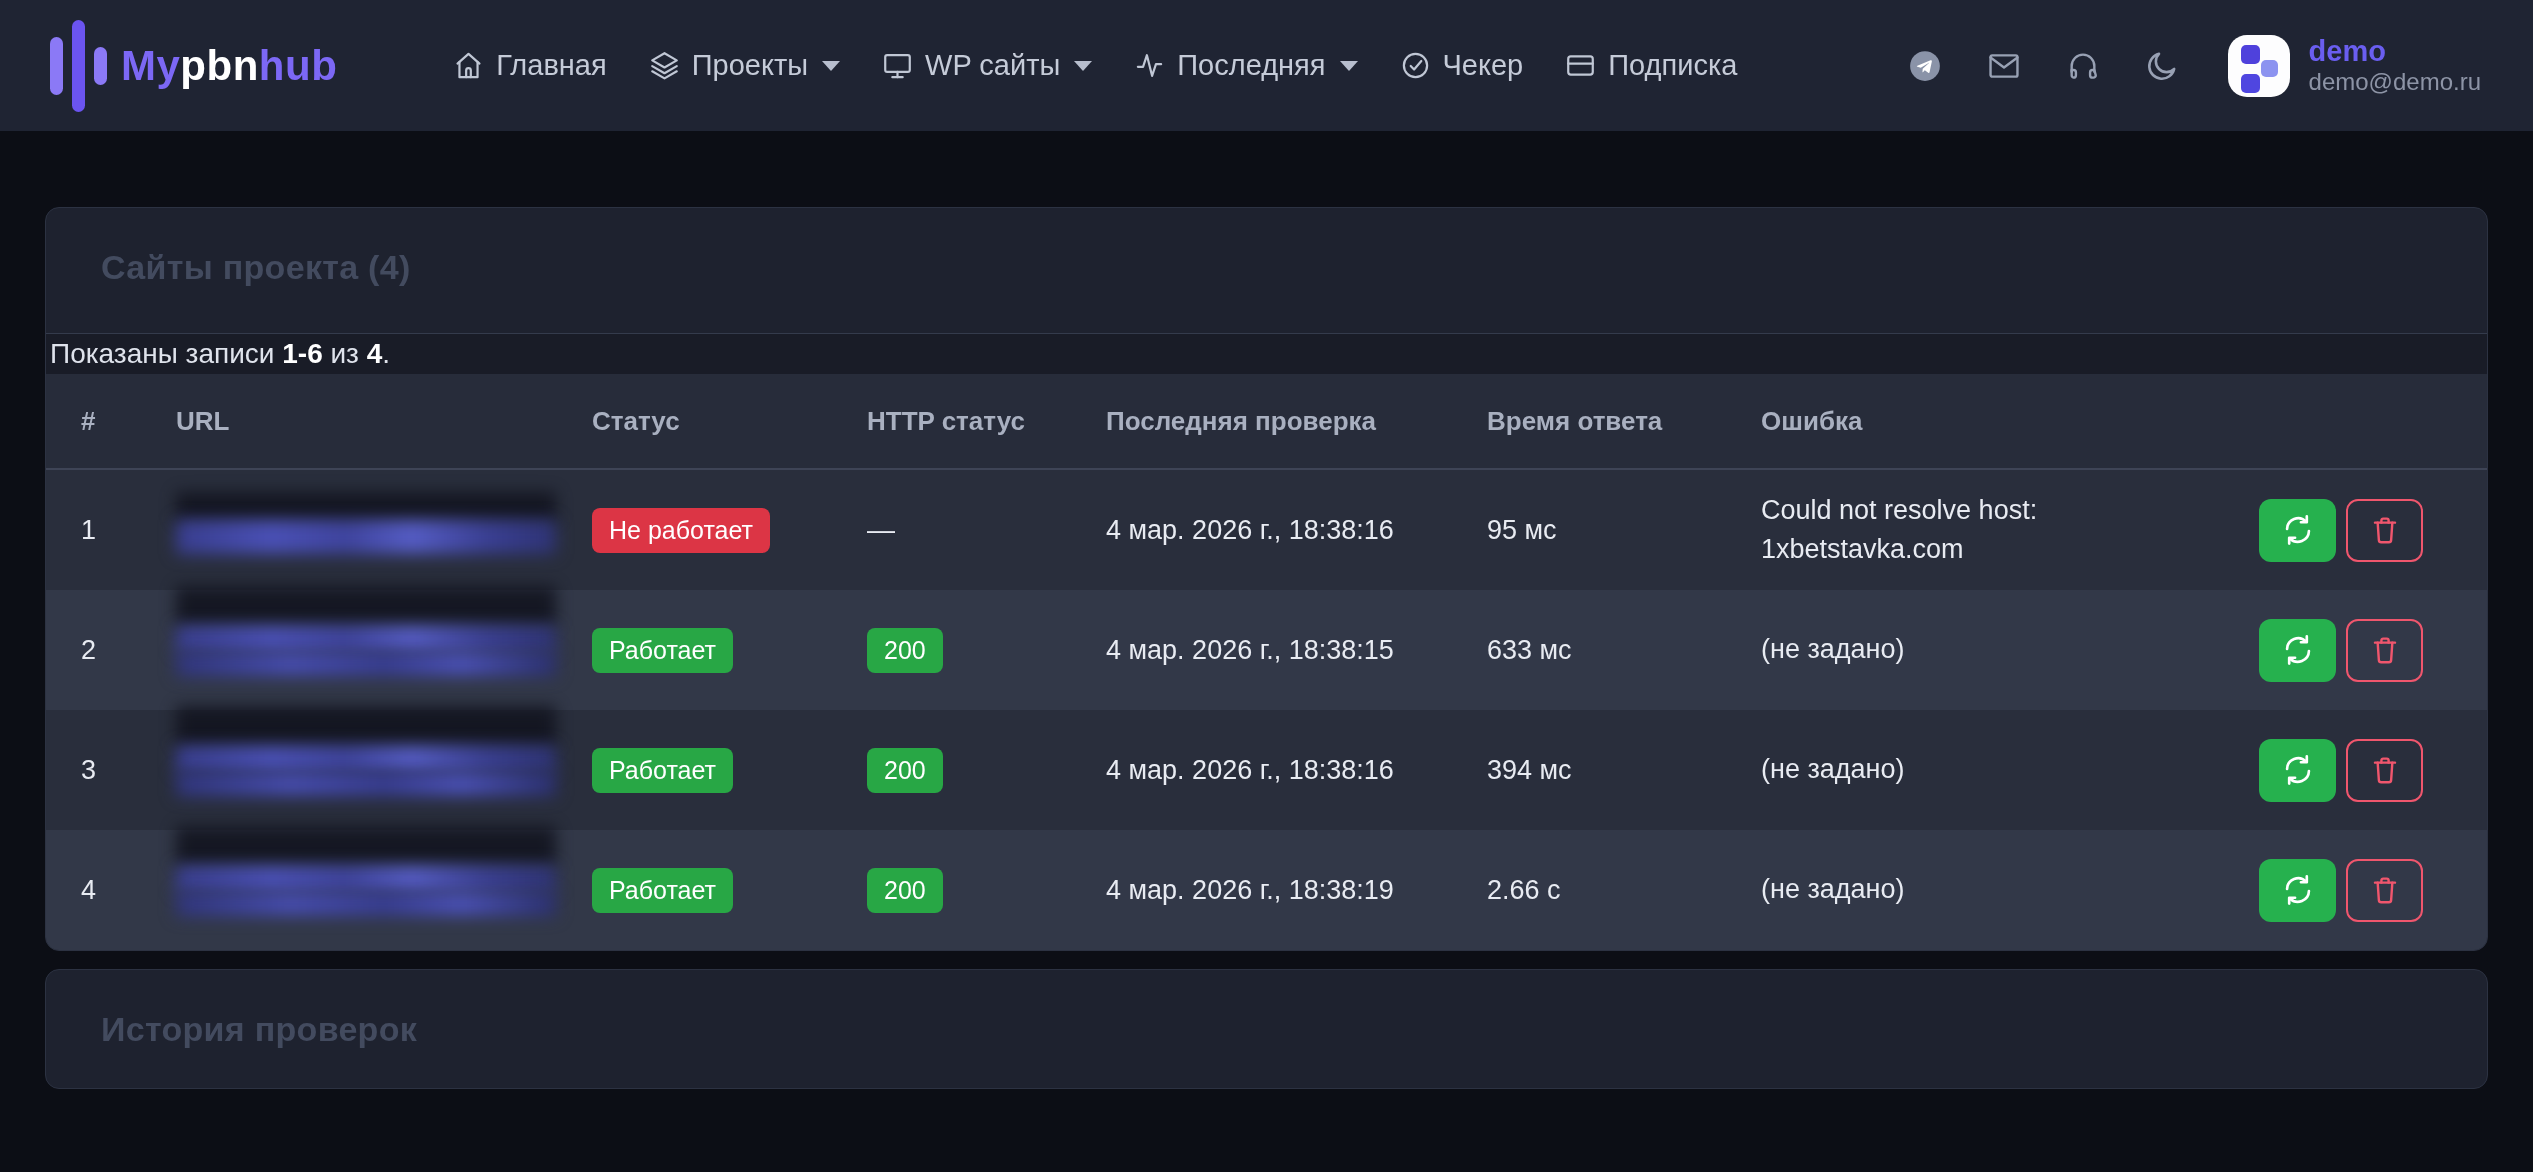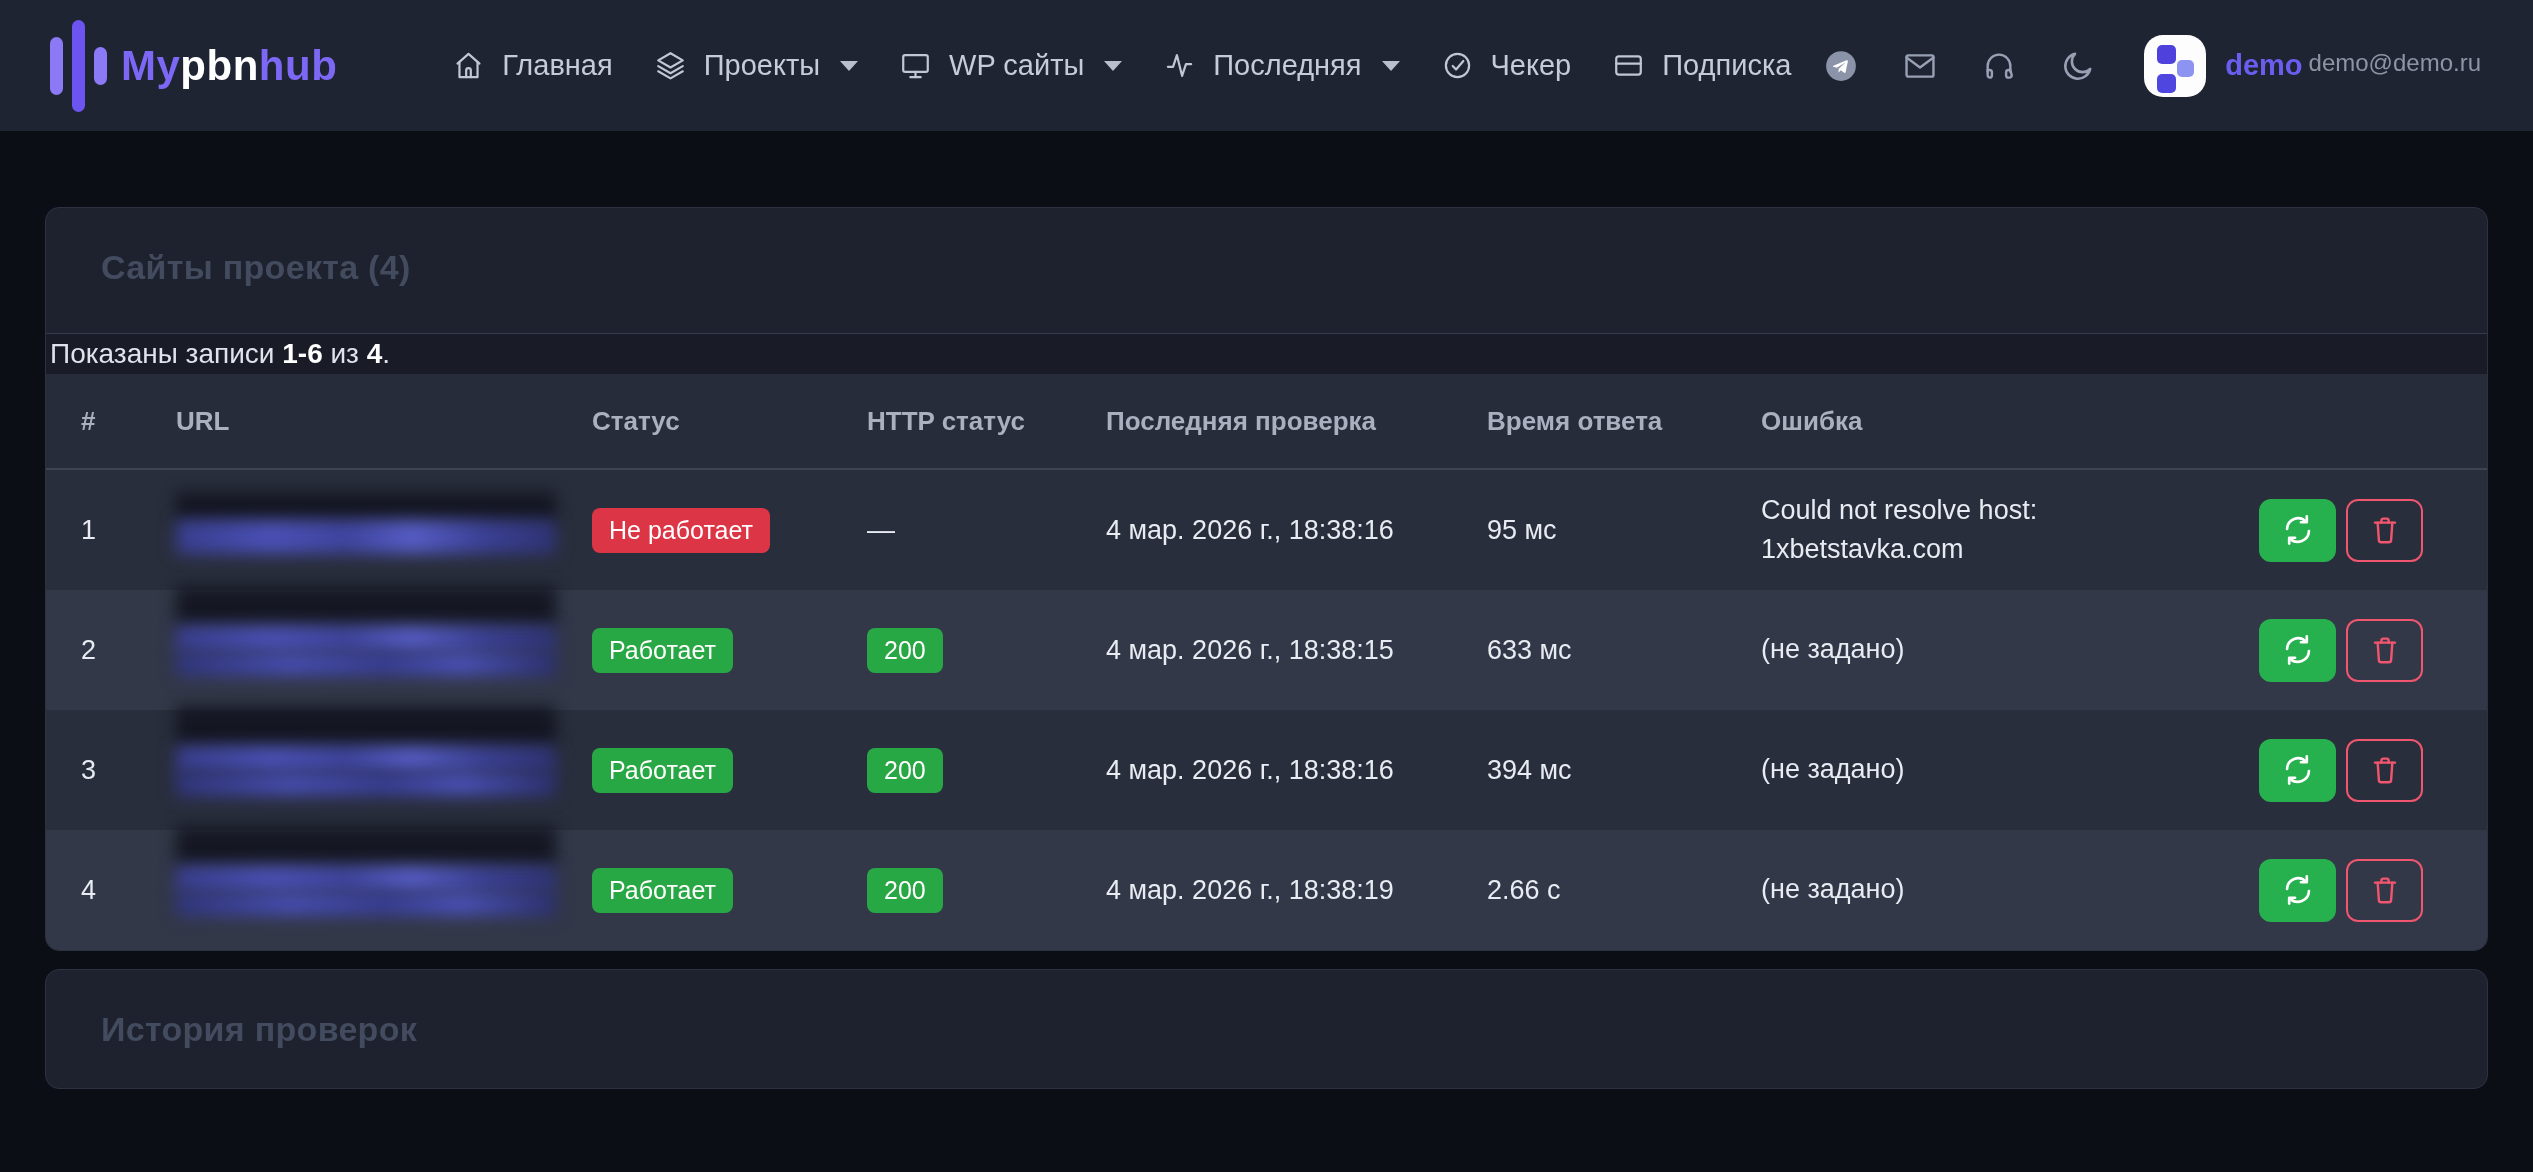--- a/index.html
+++ b/index.html
@@ -25,21 +25,21 @@
   .logo-bars i:nth-child(3){ height:38px; background:#8b79f6; }
   .logo-text { font-size:42px; font-weight:bold; letter-spacing:.5px; }
   .logo-text .lt-purple { color:#7c68f5; }
   .logo-text .lt-white  { color:#ffffff; }
 
   .nav-menu {
     display:flex; align-items:center; gap:42px;
     list-style:none; margin-left:116px;
   }
   .nav-item {
-    display:flex; align-items:center; gap:18px;
+    display:flex; align-items:center; gap:12px;
     color:#c5cbd8; font-size:29px; cursor:pointer; white-space:nowrap;
   }
   .nav-item .nicon { width:31px; height:31px; color:#c0c7d5; }
   .nav-item .nicon svg { width:100%; height:100%; }
   .caret {
     width:0; height:0; margin-left:2px;
     border-left:9px solid transparent; border-right:9px solid transparent;
     border-top:10px solid #b7bece;
   }
 
@@ -48,21 +48,21 @@
   .nav-ico svg { width:100%; height:100%; }
 
   .user-chip { display:flex; align-items:center; gap:19px; margin-left:4px; cursor:pointer; }
   .avatar {
     width:62px; height:62px; background:#fdfdfe; border-radius:19px; position:relative;
   }
   .avatar i { position:absolute; border-radius:5px; }
   .avatar .sq1 { left:13px; top:10px;  width:19px; height:19px; background:#4f41dc; }
   .avatar .sq2 { left:33px; top:25px;  width:17px; height:17px; background:#8c93f0; }
   .avatar .sq3 { left:13px; top:39px;  width:19px; height:19px; background:#4f46e0; }
-  .user-meta { display:flex; flex-direction:row; gap:6px; }
+  .user-meta { display:flex; flex-direction:column; gap:0; }
   .user-name { color:#6a5ef0; font-size:29px; font-weight:bold; }
   .user-email { color:#8d94a6; font-size:24px; }
 
   
   .main { padding:0 45px; }
 
   .info-panel {
     margin-top:37px; height:95px;
     background:#272c3b; border:1px solid #3a4151; border-radius:14px;
     display:flex; align-items:center; padding:0 38px 0 30px;

